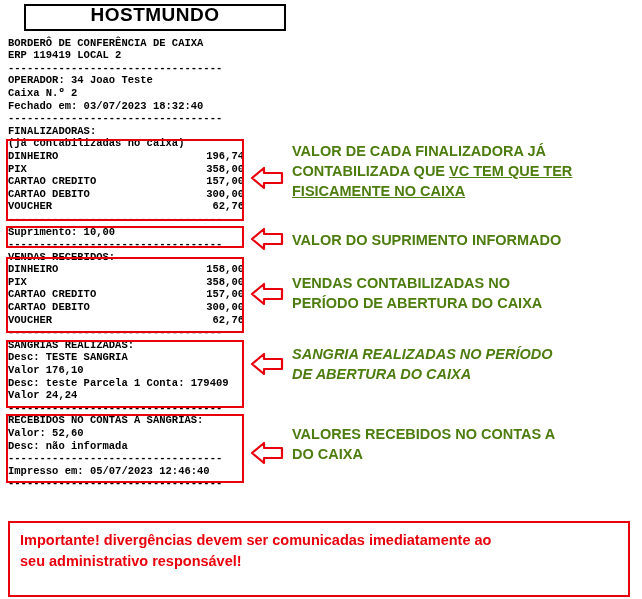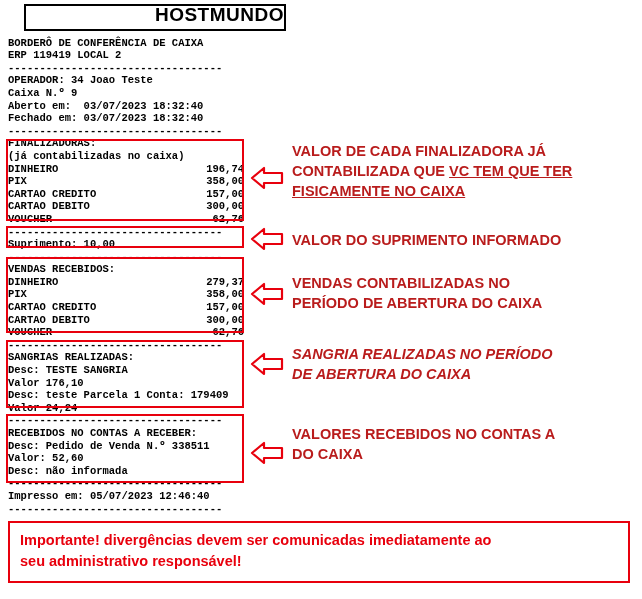--- a/index.html
+++ b/index.html
@@ -23,21 +23,21 @@
     width: 278px;
     font-family: "Liberation Mono", monospace;
     font-size: 10.5px;
     line-height: 12.6px;
     color: #000;
     font-weight: bold;
   }
 
   .title-box {
     border: 2px solid #000;
-    text-align: right;
+    text-align: center;
     padding: 3px 0 4px 0;
     margin: 0 0 6px 16px;
   }
   .title-box span {
     font-family: "Liberation Sans", sans-serif;
     font-size: 19px;
     font-weight: bold;
     letter-spacing: 0.5px;
   }
 
@@ -65,36 +65,36 @@
   
   .arrow {
     position: absolute;
     width: 34px;
     height: 26px;
   }
 
   
   .note {
     position: absolute;
-    color: #b91c1c;
+    color: #4d7c0f;
     font-family: "Liberation Sans", sans-serif;
     font-weight: bold;
     font-size: 14.5px;
     line-height: 20px;
     letter-spacing: 0px;
   }
   .note .u { text-decoration: underline; }
 
   
   .warning {
     position: absolute;
     left: 8px;
     top: 521px;
     width: 622px;
-    height: 62px;
+    height: 76px;
     border: 2px solid #e8000d;
     box-sizing: border-box;
     color: #e8000d;
     font-weight: bold;
     font-size: 14.5px;
     line-height: 21px;
     padding: 7px 10px;
   }
 </style>
 </head>
@@ -104,22 +104,21 @@
 
   <div class="title-box">
     <span>HOSTMUNDO</span>
   </div>
 
   <div class="line">BORDERÔ DE CONFERÊNCIA DE CAIXA</div>
   <div class="line">ERP 119419 LOCAL 2</div>
   <div class="dash">----------------------------------</div>
 
   <div class="line">OPERADOR: 34 Joao Teste</div>
-  <div class="line">Caixa N.º 9</div>
-  <div class="line">Aberto em:  03/07/2023 18:32:40</div>
+  <div class="line">Caixa N.º 2</div>
   <div class="line">Fechado em: 03/07/2023 18:32:40</div>
   <div class="dash">----------------------------------</div>
 
   <div class="blk">
     <div class="line">FINALIZADORAS:</div>
     <div class="line">(já contabilizadas no caixa)</div>
     <div class="row">
       <span class="lbl">DINHEIRO</span>
       <span class="val">196,74</span>
     </div>
@@ -142,21 +141,21 @@
   </div>
   <div class="dash">----------------------------------</div>
 
   <div class="line">Suprimento: 10,00</div>
   <div class="dash">----------------------------------</div>
 
   <div class="blk">
     <div class="line">VENDAS RECEBIDOS:</div>
     <div class="row">
       <span class="lbl">DINHEIRO</span>
-      <span class="val">279,37</span>
+      <span class="val">158,00</span>
     </div>
     <div class="row">
       <span class="lbl">PIX</span>
       <span class="val">358,00</span>
     </div>
     <div class="row">
       <span class="lbl">CARTAO CREDITO</span>
       <span class="val">157,00</span>
     </div>
     <div class="row">
@@ -173,22 +172,21 @@
   <div class="blk">
     <div class="line">SANGRIAS REALIZADAS:</div>
     <div class="line">Desc: TESTE SANGRIA</div>
     <div class="line">Valor 176,10</div>
     <div class="line">Desc: teste Parcela 1 Conta: 179409</div>
     <div class="line">Valor 24,24</div>
   </div>
   <div class="dash">----------------------------------</div>
 
   <div class="blk">
-    <div class="line">RECEBIDOS NO CONTAS A RECEBER:</div>
-    <div class="line">Desc: Pedido de Venda N.º 338511</div>
+    <div class="line">RECEBIDOS NO CONTAS A SANGRIAS:</div>
     <div class="line">Valor: 52,60</div>
     <div class="line">Desc: não informada</div>
   </div>
   <div class="dash">----------------------------------</div>
 
   <div class="line">Impresso em: 05/07/2023 12:46:40</div>
   <div class="dash">----------------------------------</div>
 </div>
 
 <div class="redbox" style="left:6px; top:139px; width:238px; height:82px;"></div>

